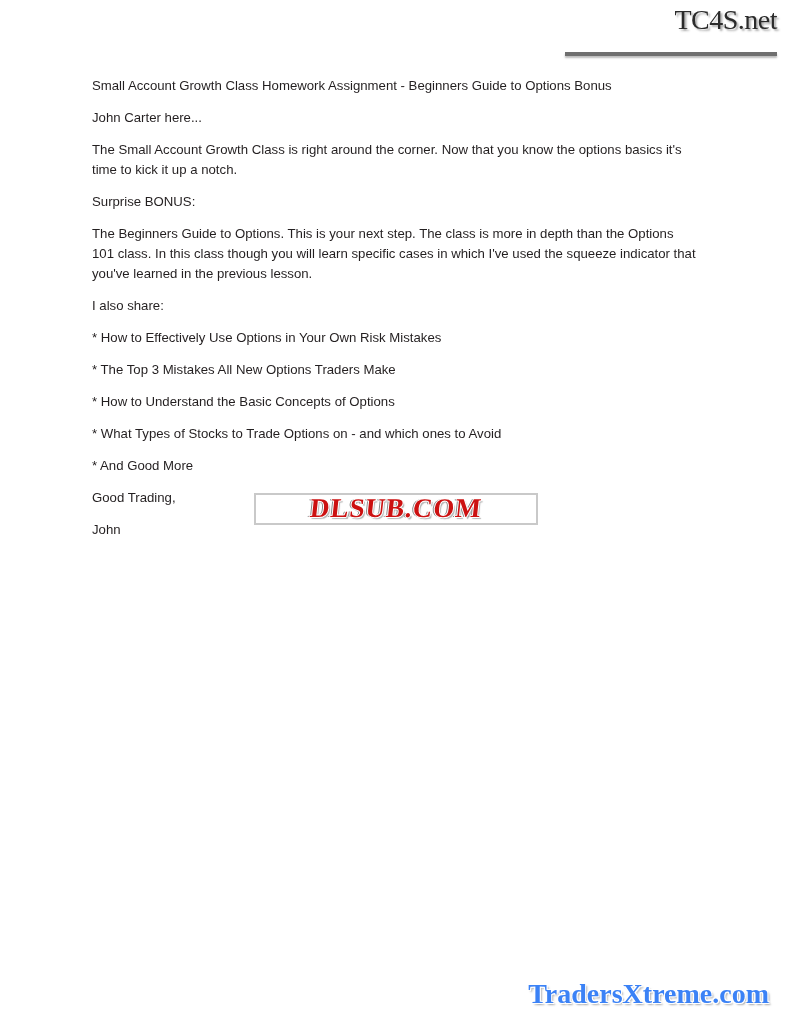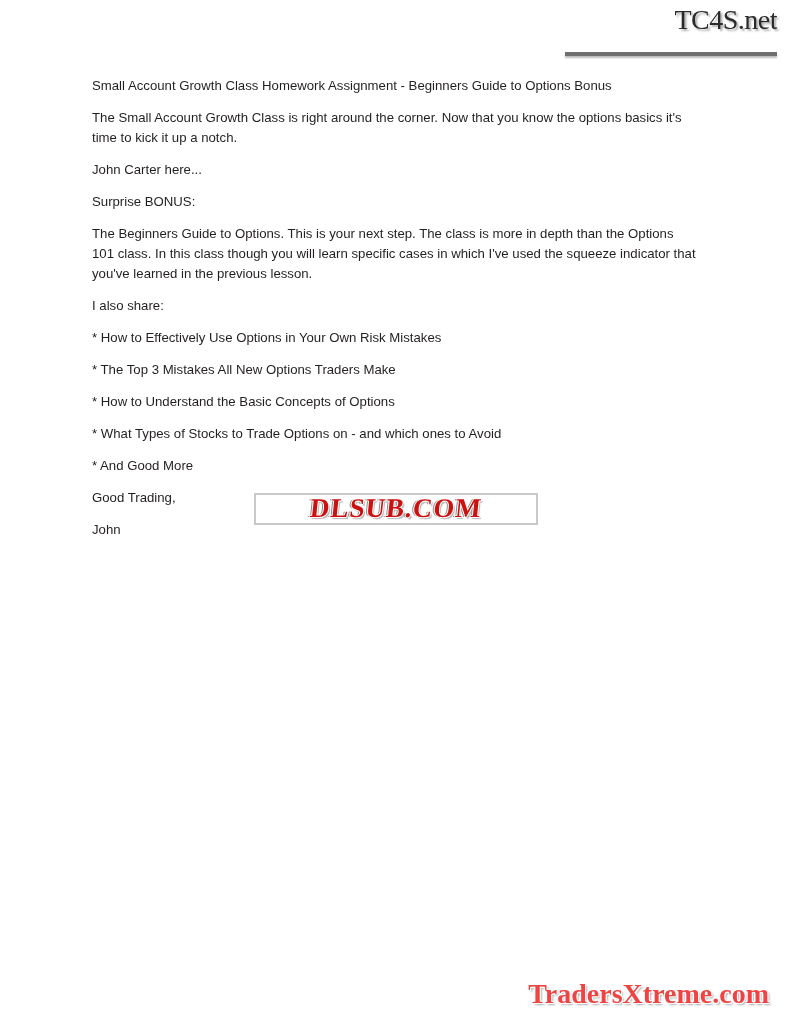--- a/index.html
+++ b/index.html
@@ -102,41 +102,41 @@
   }
 
   
   .wm-bot {
     position: absolute;
     right: 22px;
     bottom: 14px;
     font-family: "Liberation Serif", serif;
     font-weight: bold;
     font-size: 28px;
-    color: #ef4444;
+    color: #3b82f6;
     letter-spacing: 0px;
     white-space: nowrap;
     text-shadow:
       -1px -1px 0 #ffffff, 1px -1px 0 #ffffff,
       -1px 1px 0 #ffffff, 1px 1px 0 #ffffff,
       2px 2px 2px rgba(140,140,140,0.75);
   }
 </style>
 </head>
 <body>
 
 <div class="page">
 
   <div class="wm-top">TC4S.net</div>
   <div class="wm-top-rule"></div>
 
   <div class="doc">
     <p class="tight">Small Account Growth Class Homework Assignment - Beginners Guide to Options Bonus</p>
+    <p class="tight">John Carter here...</p>
     <p class="tight">The Small Account Growth Class is right around the corner. Now that you know the options basics it's time to kick it up a notch.</p>
-    <p class="tight">John Carter here...</p>
     <p class="tight">Surprise BONUS:</p>
     <p class="tight">The Beginners Guide to Options. This is your next step. The class is more in depth than the Options 101 class. In this class though you will learn specific cases in which I've used the squeeze indicator that you've learned in the previous lesson.</p>
     <p class="tight">I also share:</p>
 
     <p class="bullet">* How to Effectively Use Options in Your Own Risk Mistakes</p>
     <p class="bullet">* The Top 3 Mistakes All New Options Traders Make</p>
     <p class="bullet">* How to Understand the Basic Concepts of Options</p>
     <p class="bullet">* What Types of Stocks to Trade Options on - and which ones to Avoid</p>
     <p class="bullet">* And Good More</p>
 

